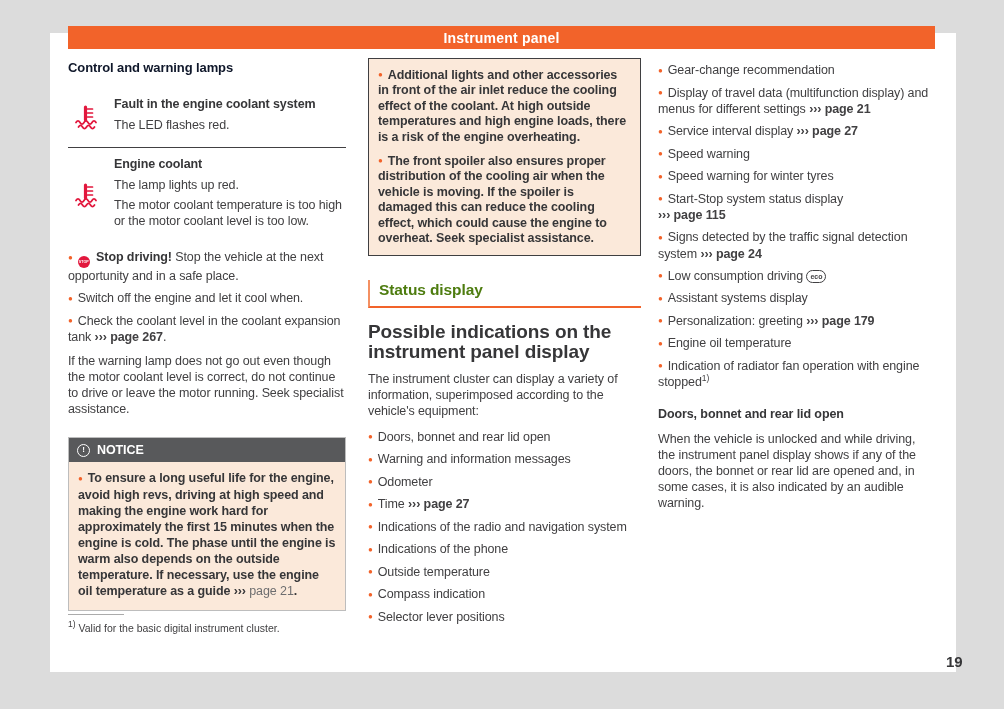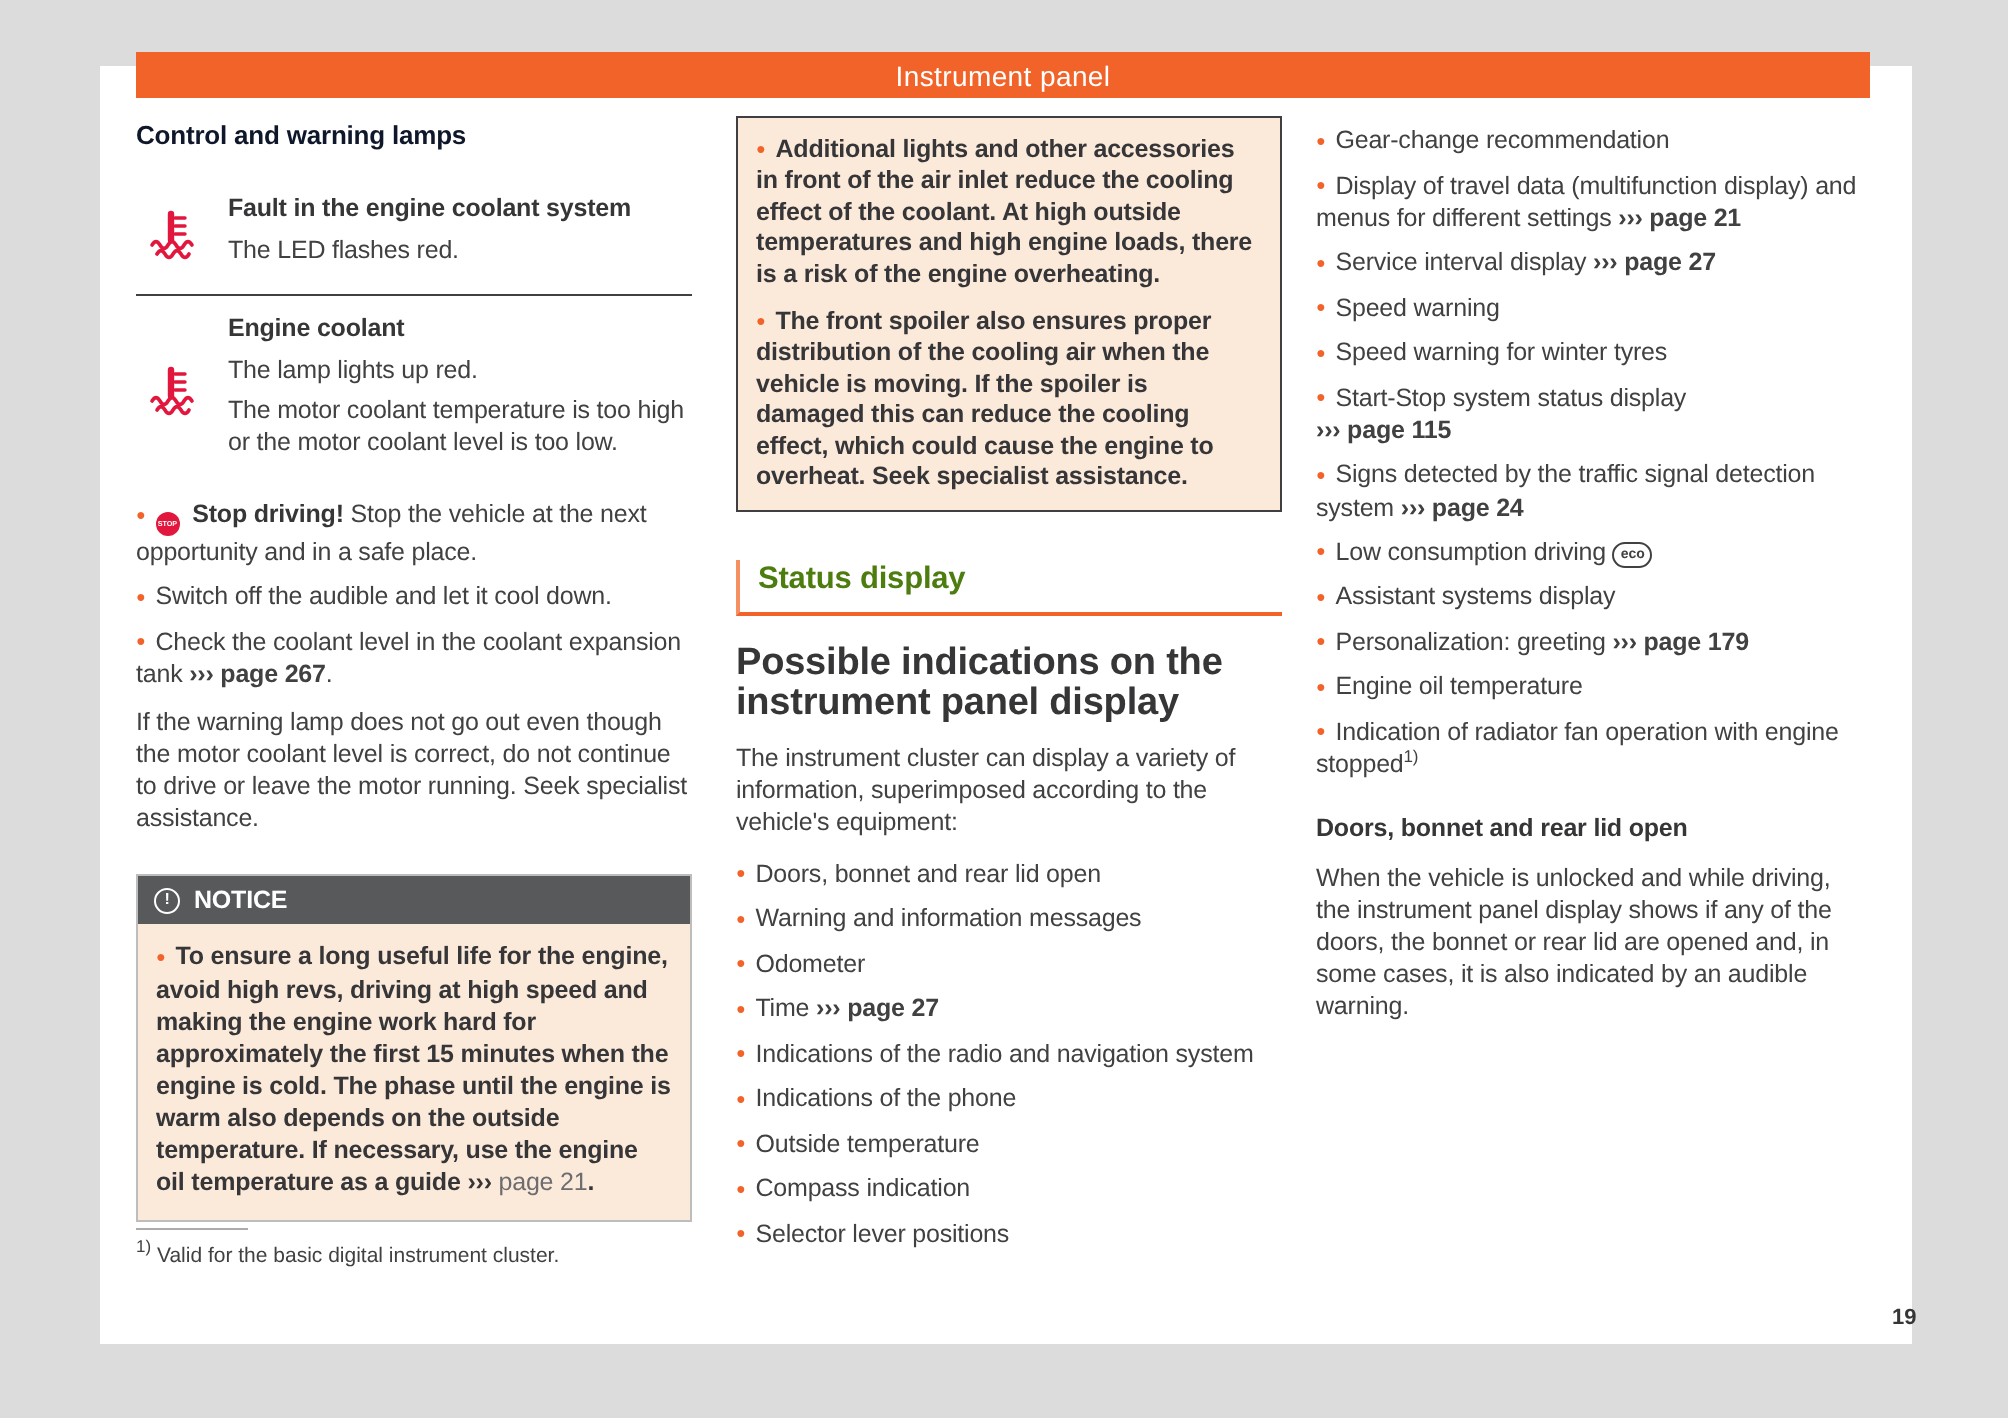--- a/index.html
+++ b/index.html
@@ -7,21 +7,21 @@
     width:1004px;height:709px;position:relative;overflow:hidden;
     background:#DCDCDC;
     font-family:"Liberation Sans",sans-serif;
     color:#414042;
   }
   .page{position:absolute;left:50px;top:33px;width:906px;height:639px;background:#ffffff;}
   .header-bar{
     position:absolute;left:68px;top:26px;width:867px;height:23px;background:#F2632A;
     display:flex;align-items:center;justify-content:center;z-index:3;
   }
-  .header-bar .title{color:#fff;font-weight:normal;font-size:14px;letter-spacing:.2px;}
+  .header-bar .title{color:#fff;font-weight:bold;font-size:14px;letter-spacing:.2px;}
   .col{position:absolute;font-size:12.5px;line-height:16px;letter-spacing:-0.1px;z-index:2;}
   .col1{left:68px;top:60px;width:278px;}
   .col2{left:368px;top:58px;width:273px;}
   .col3{left:658px;top:62px;width:276px;}
   .h-main{font-size:13px;font-weight:bold;margin:0 0 16px 0;color:#0f172a;}
   
   .lamp-row{display:flex;padding:4px 0 8px 0;justify-content:space-between;}
   .lamp-icon{flex:0 0 46px;display:flex;align-items:center;padding-left:6px;box-sizing:border-box;}
   .lamp-text{flex:1;}
   .lamp-title{font-weight:bold;margin:0 0 5px 0;color:#363638;}
@@ -67,21 +67,21 @@
   .h2{font-weight:bold;margin:16px 0 9px 0;color:#363638;}
   .eco-icon{
     display:inline-block;border:1px solid #414042;border-radius:7px;
     font-size:7px;font-weight:bold;line-height:9px;padding:1px 3px;vertical-align:1px;
     letter-spacing:0;color:#414042;
   }
   sup.fn{font-size:8.5px;vertical-align:5px;line-height:0;}
   
   .footnote{position:absolute;left:68px;top:614px;width:300px;font-size:10.5px;z-index:2;}
   .footnote .fn-rule{border:none;border-top:1px solid #ababab;width:56px;margin:0 0 7px 0;}
-  .page-num{position:absolute;left:946px;top:653px;font-size:11px;font-weight:bold;color:#363638;z-index:4;}
+  .page-num{position:absolute;left:946px;top:653px;font-size:15px;font-weight:bold;color:#363638;z-index:4;}
   svg.coolant{display:block;}
 </style>
 </head>
 <body>
 
 <div class="page"></div>
 
 <div class="header-bar">
   <span class="title">Instrument panel</span>
 </div>
@@ -125,21 +125,21 @@
       <div class="lamp-line">The motor coolant temperature is too high or the motor coolant level is too low.</div>
     </div>
   </div>
 
   <ul class="blist">
     <li>
       <span class="blt">●</span><span class="stop-icon">STOP</span>
       <b>Stop driving!</b><span> Stop the vehicle at the next opportunity and in a safe place.</span>
     </li>
     <li>
-      <span class="blt">●</span><span>Switch off the audible and let it cool down.</span>
+      <span class="blt">●</span><span>Switch off the engine and let it cool when.</span>
     </li>
     <li>
       <span class="blt">●</span><span>Check the coolant level in the coolant expansion tank </span><span class="xref">››› page 267</span><span>.</span>
     </li>
   </ul>
 
   <div class="para">If the warning lamp does not go out even though the motor coolant level is correct, do not continue to drive or leave the motor running. Seek specialist assistance.</div>
 
   <div class="notice">
     <div class="notice-head">

